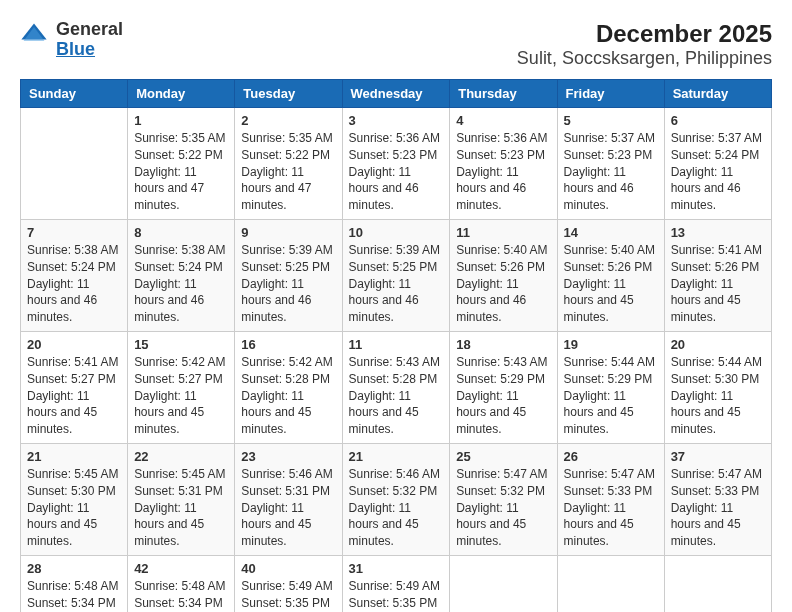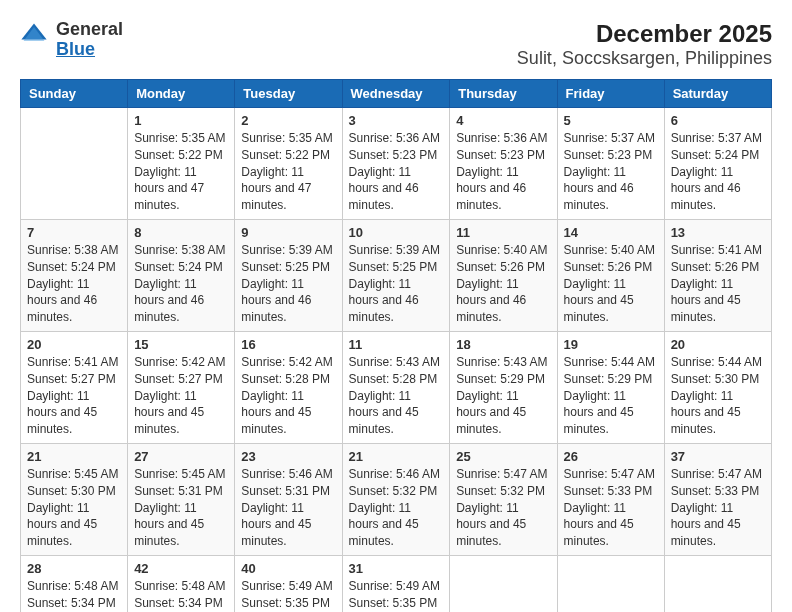--- a/index.html
+++ b/index.html
@@ -204,21 +204,21 @@
           <span class="day-number">20</span>
           <div class="day-info">Sunrise: 5:44 AM<br>Sunset: 5:30 PM<br>Daylight: 11 hours and 45 minutes.</div>
         </td>
       </tr>
       <tr>
         <td>
           <span class="day-number">21</span>
           <div class="day-info">Sunrise: 5:45 AM<br>Sunset: 5:30 PM<br>Daylight: 11 hours and 45 minutes.</div>
         </td>
         <td>
-          <span class="day-number">27</span>
+          <span class="day-number">22</span>
           <div class="day-info">Sunrise: 5:45 AM<br>Sunset: 5:31 PM<br>Daylight: 11 hours and 45 minutes.</div>
         </td>
         <td>
           <span class="day-number">23</span>
           <div class="day-info">Sunrise: 5:46 AM<br>Sunset: 5:31 PM<br>Daylight: 11 hours and 45 minutes.</div>
         </td>
         <td>
           <span class="day-number">21</span>
           <div class="day-info">Sunrise: 5:46 AM<br>Sunset: 5:32 PM<br>Daylight: 11 hours and 45 minutes.</div>
         </td>

